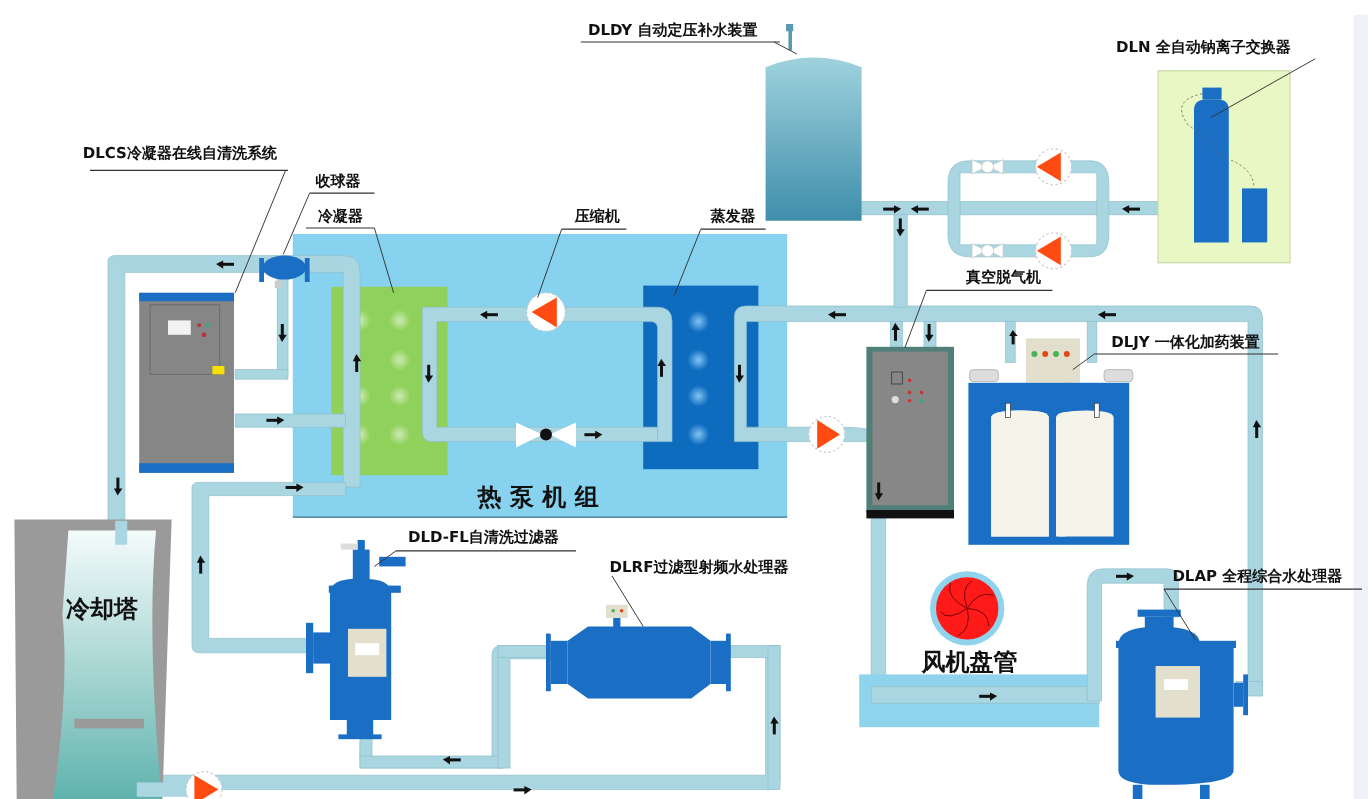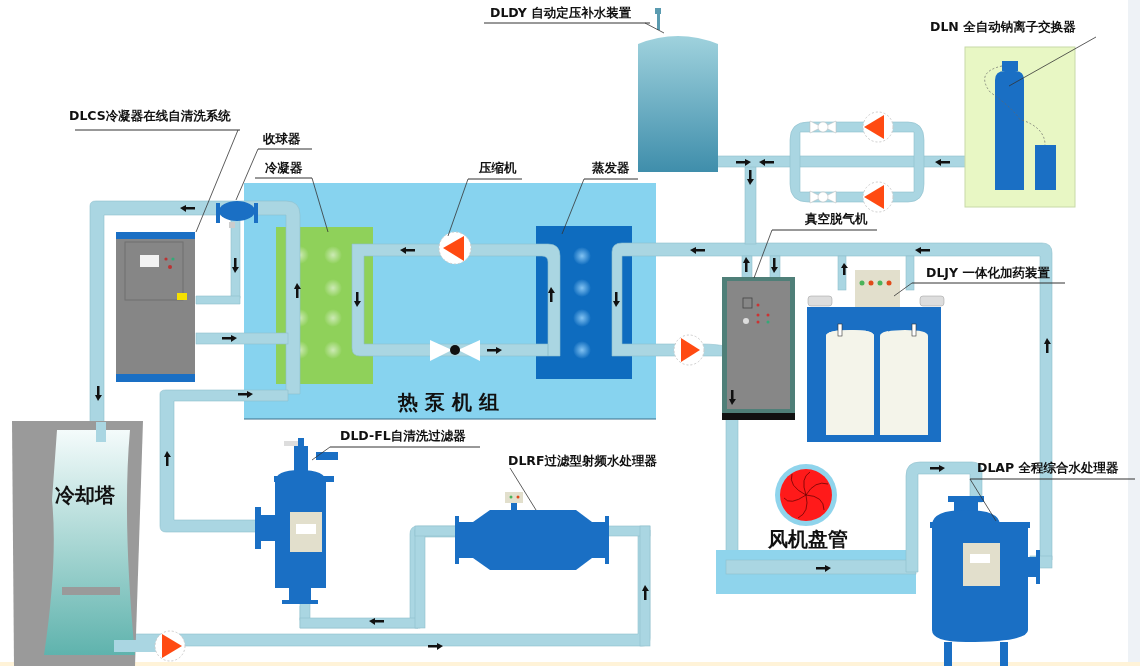--- a/index.html
+++ b/index.html
@@ -1,17 +1,17 @@
 <!DOCTYPE html>
 <html><head>
 <meta charset="utf-8">
 <style>
   html,body{margin:0;padding:0;background:#ffffff;}
   body{width:1140px;height:666px;position:relative;overflow:hidden;font-family:"DejaVu Sans","Liberation Sans",sans-serif;}
-  #stage{position:absolute;left:0;top:0;width:1140px;height:590px;}
+  #stage{position:absolute;left:0;top:12px;width:1140px;height:590px;}
   svg text{font-family:"DejaVu Sans","Liberation Sans",sans-serif;font-weight:bold;fill:#111;}
   .lbl{font-size:12.5px;}
   .big{font-size:20px;}
   .pipe{fill:#aad6e2;stroke:#8fbfcc;stroke-width:0.6;}
   .arrow{fill:#111;}
   .leader{stroke:#333;stroke-width:0.8;fill:none;}
   .uline{stroke:#333;stroke-width:1;}
 </style>
 </head>
 <body>

